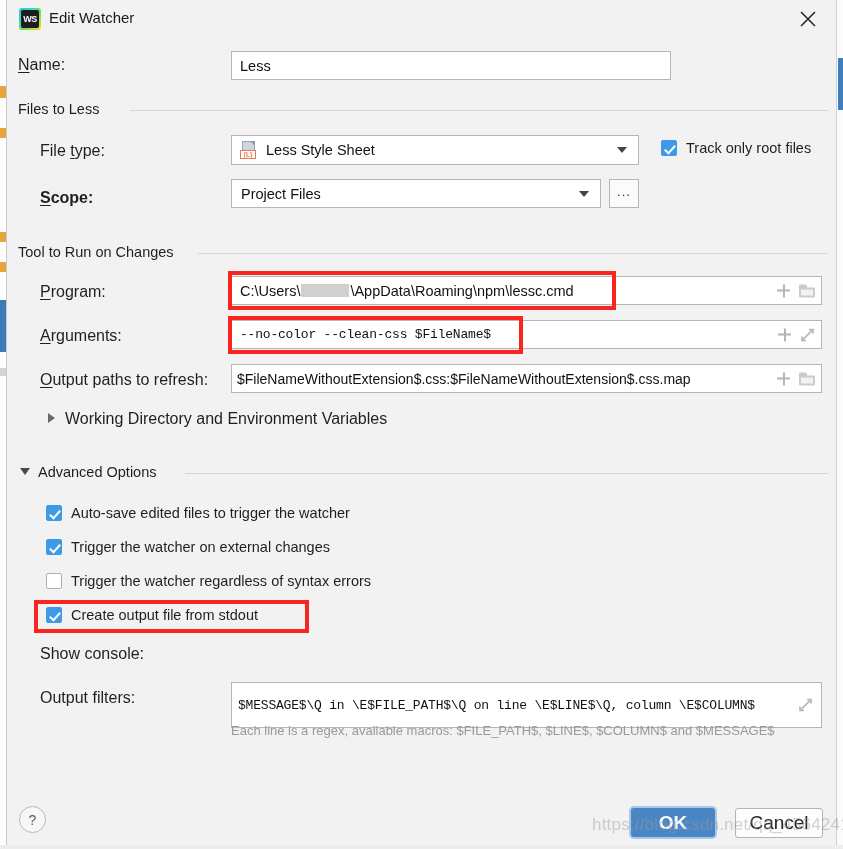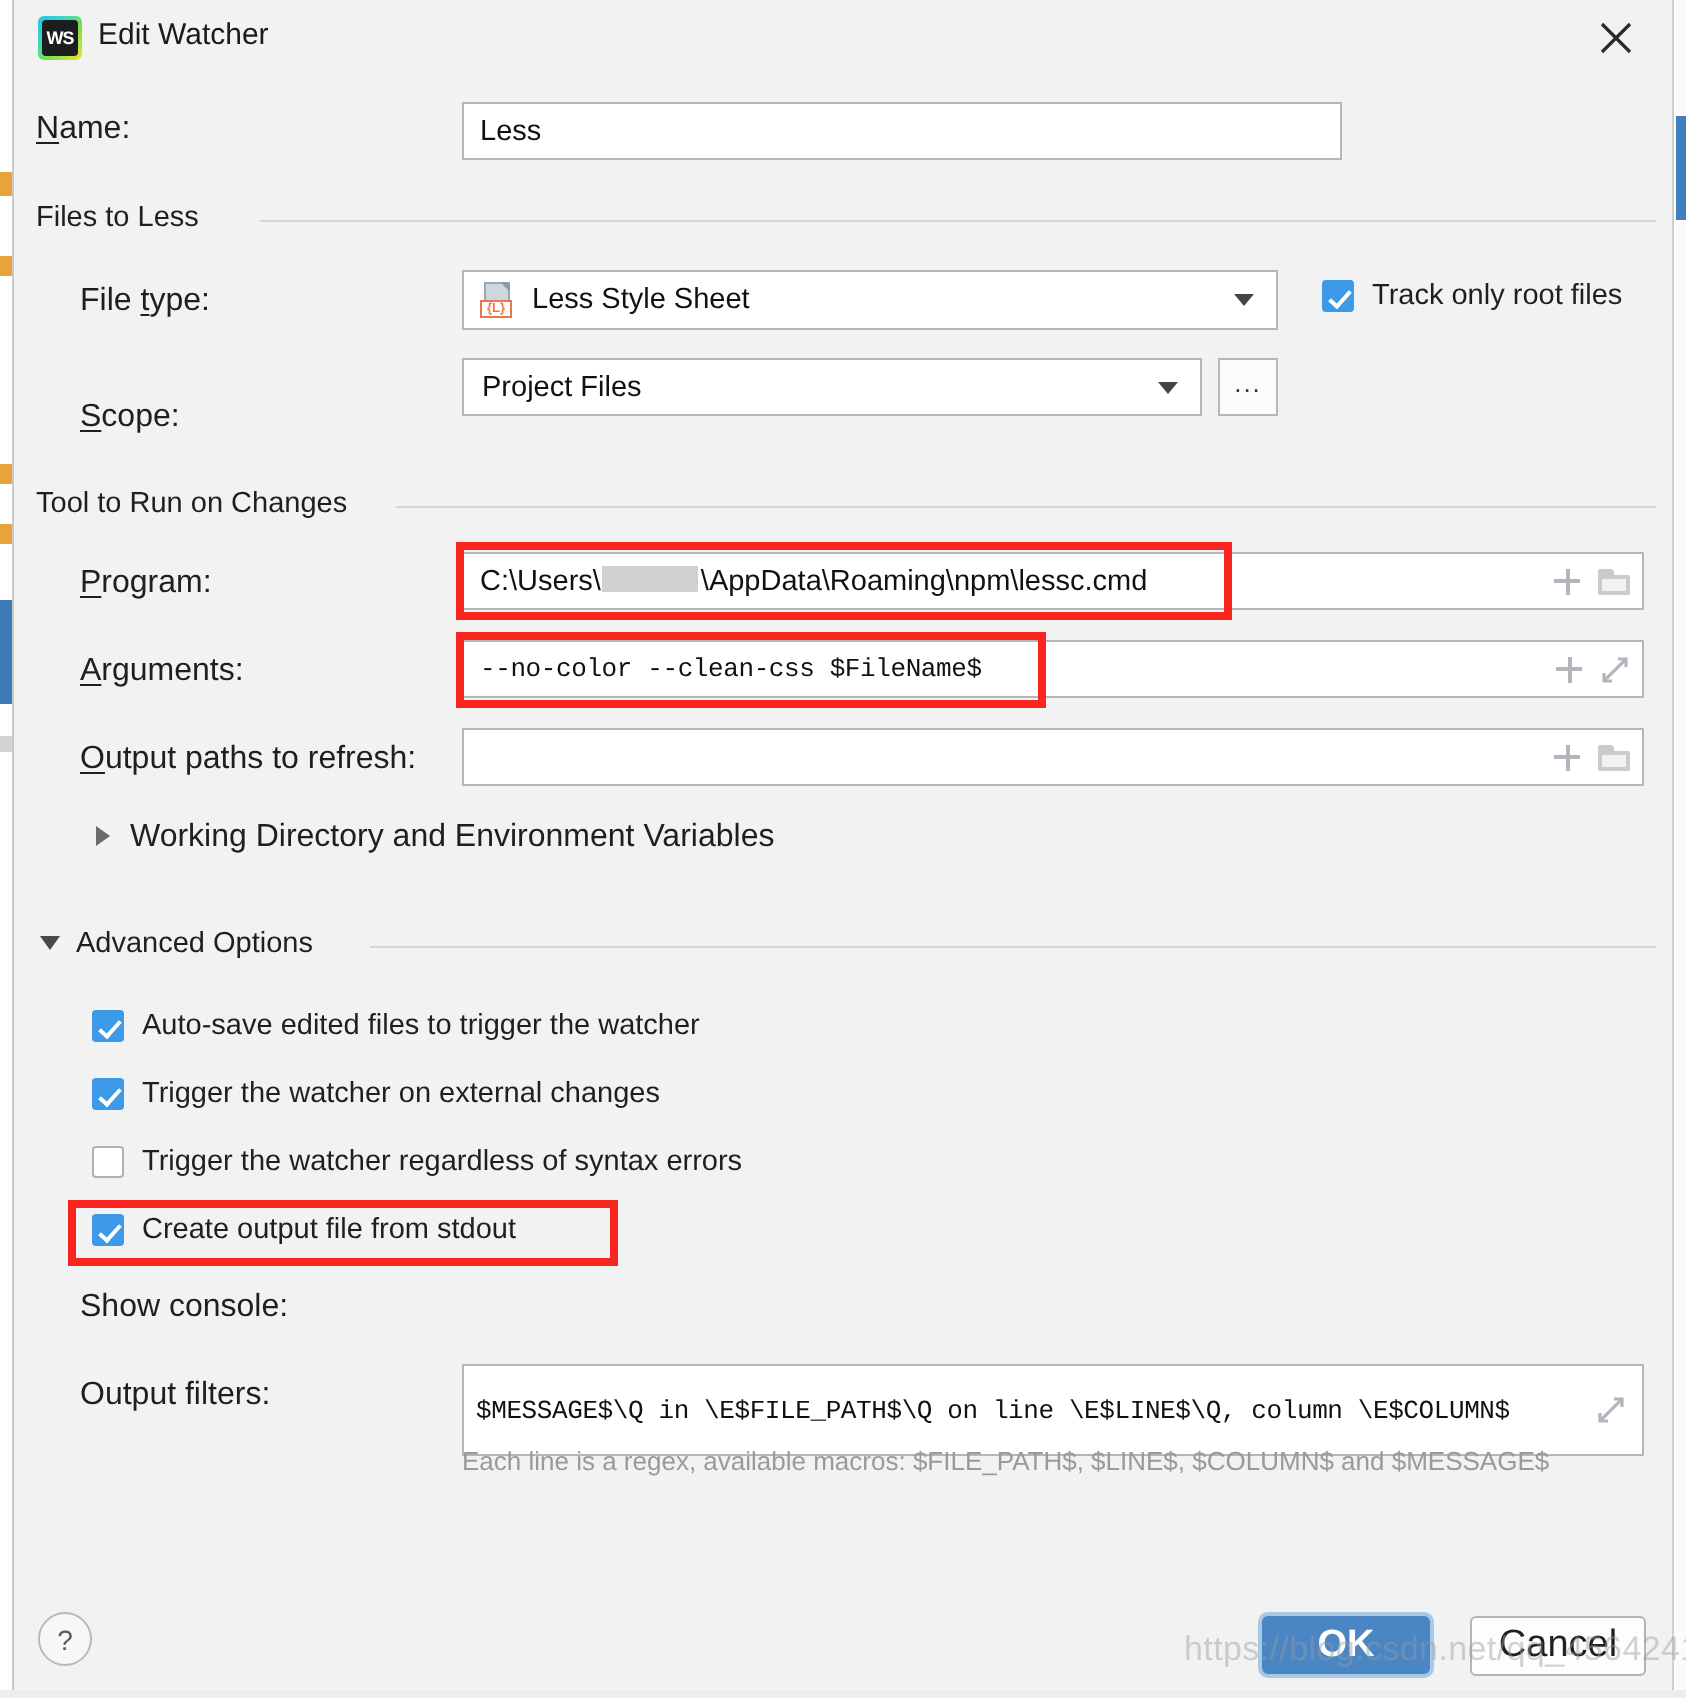--- a/index.html
+++ b/index.html
@@ -270,21 +270,21 @@
     </div>
     <div class="cval">Less Style Sheet</div>
     <div class="arrow"></div>
   </div>
 
   <div class="cbrow" style="left:661px; top:140px;">
     <div class="cbox on"></div>
     <div class="ctext">Track only root files</div>
   </div>
 
-  <div class="lbl" style="left:40px; top:200px;"><u>S</u>cope:</div>
+  <div class="lbl" style="left:40px; top:189px;font-weight:bold;"><u>S</u>cope:</div>
   <div class="combo" style="left:231px; top:179px; width:370px; height:29px;">
     <div class="cval">Project Files</div>
     <div class="arrow"></div>
   </div>
   <div class="dots-btn" style="left:609px; top:179px; width:30px; height:29px;">...</div>
 
   <div class="group-title" style="left:18px; top:244px;">Tool to Run on Changes</div>
   <div class="group-rule" style="left:198px; top:253px; width:630px;"></div>
 
   <div class="lbl" style="left:40px; top:283px;"><u>P</u>rogram:</div>
@@ -312,20 +312,21 @@
           <path d="M6 13 L2 13 L2 9" stroke="#b0b6bb" stroke-width="1.6" fill="none"></path>
           <path d="M12.6 2.4 L2.4 12.6" stroke="#b0b6bb" stroke-width="1.6" fill="none"></path>
         </svg>
       </div>
     </div>
   </div>
   <div class="redbox" style="left:228px; top:316px; width:295px; height:38px;"></div>
 
   <div class="lbl" style="left:40px; top:371px;"><u>O</u>utput paths to refresh:</div>
   <div class="field" style="left:231px; top:364px; width:591px; height:29px;">
+    <div class="val" style="padding-left:5px; font-size:14px;">$FileNameWithoutExtension$.css:$FileNameWithoutExtension$.css.map</div>
     <div class="fld-icons">
       <div class="ic-plus"></div>
       <div class="ic-folder">
           <div class="ft"></div>
           <div class="fb"></div>
           <div class="fc"></div>
         </div>
     </div>
   </div>
 

